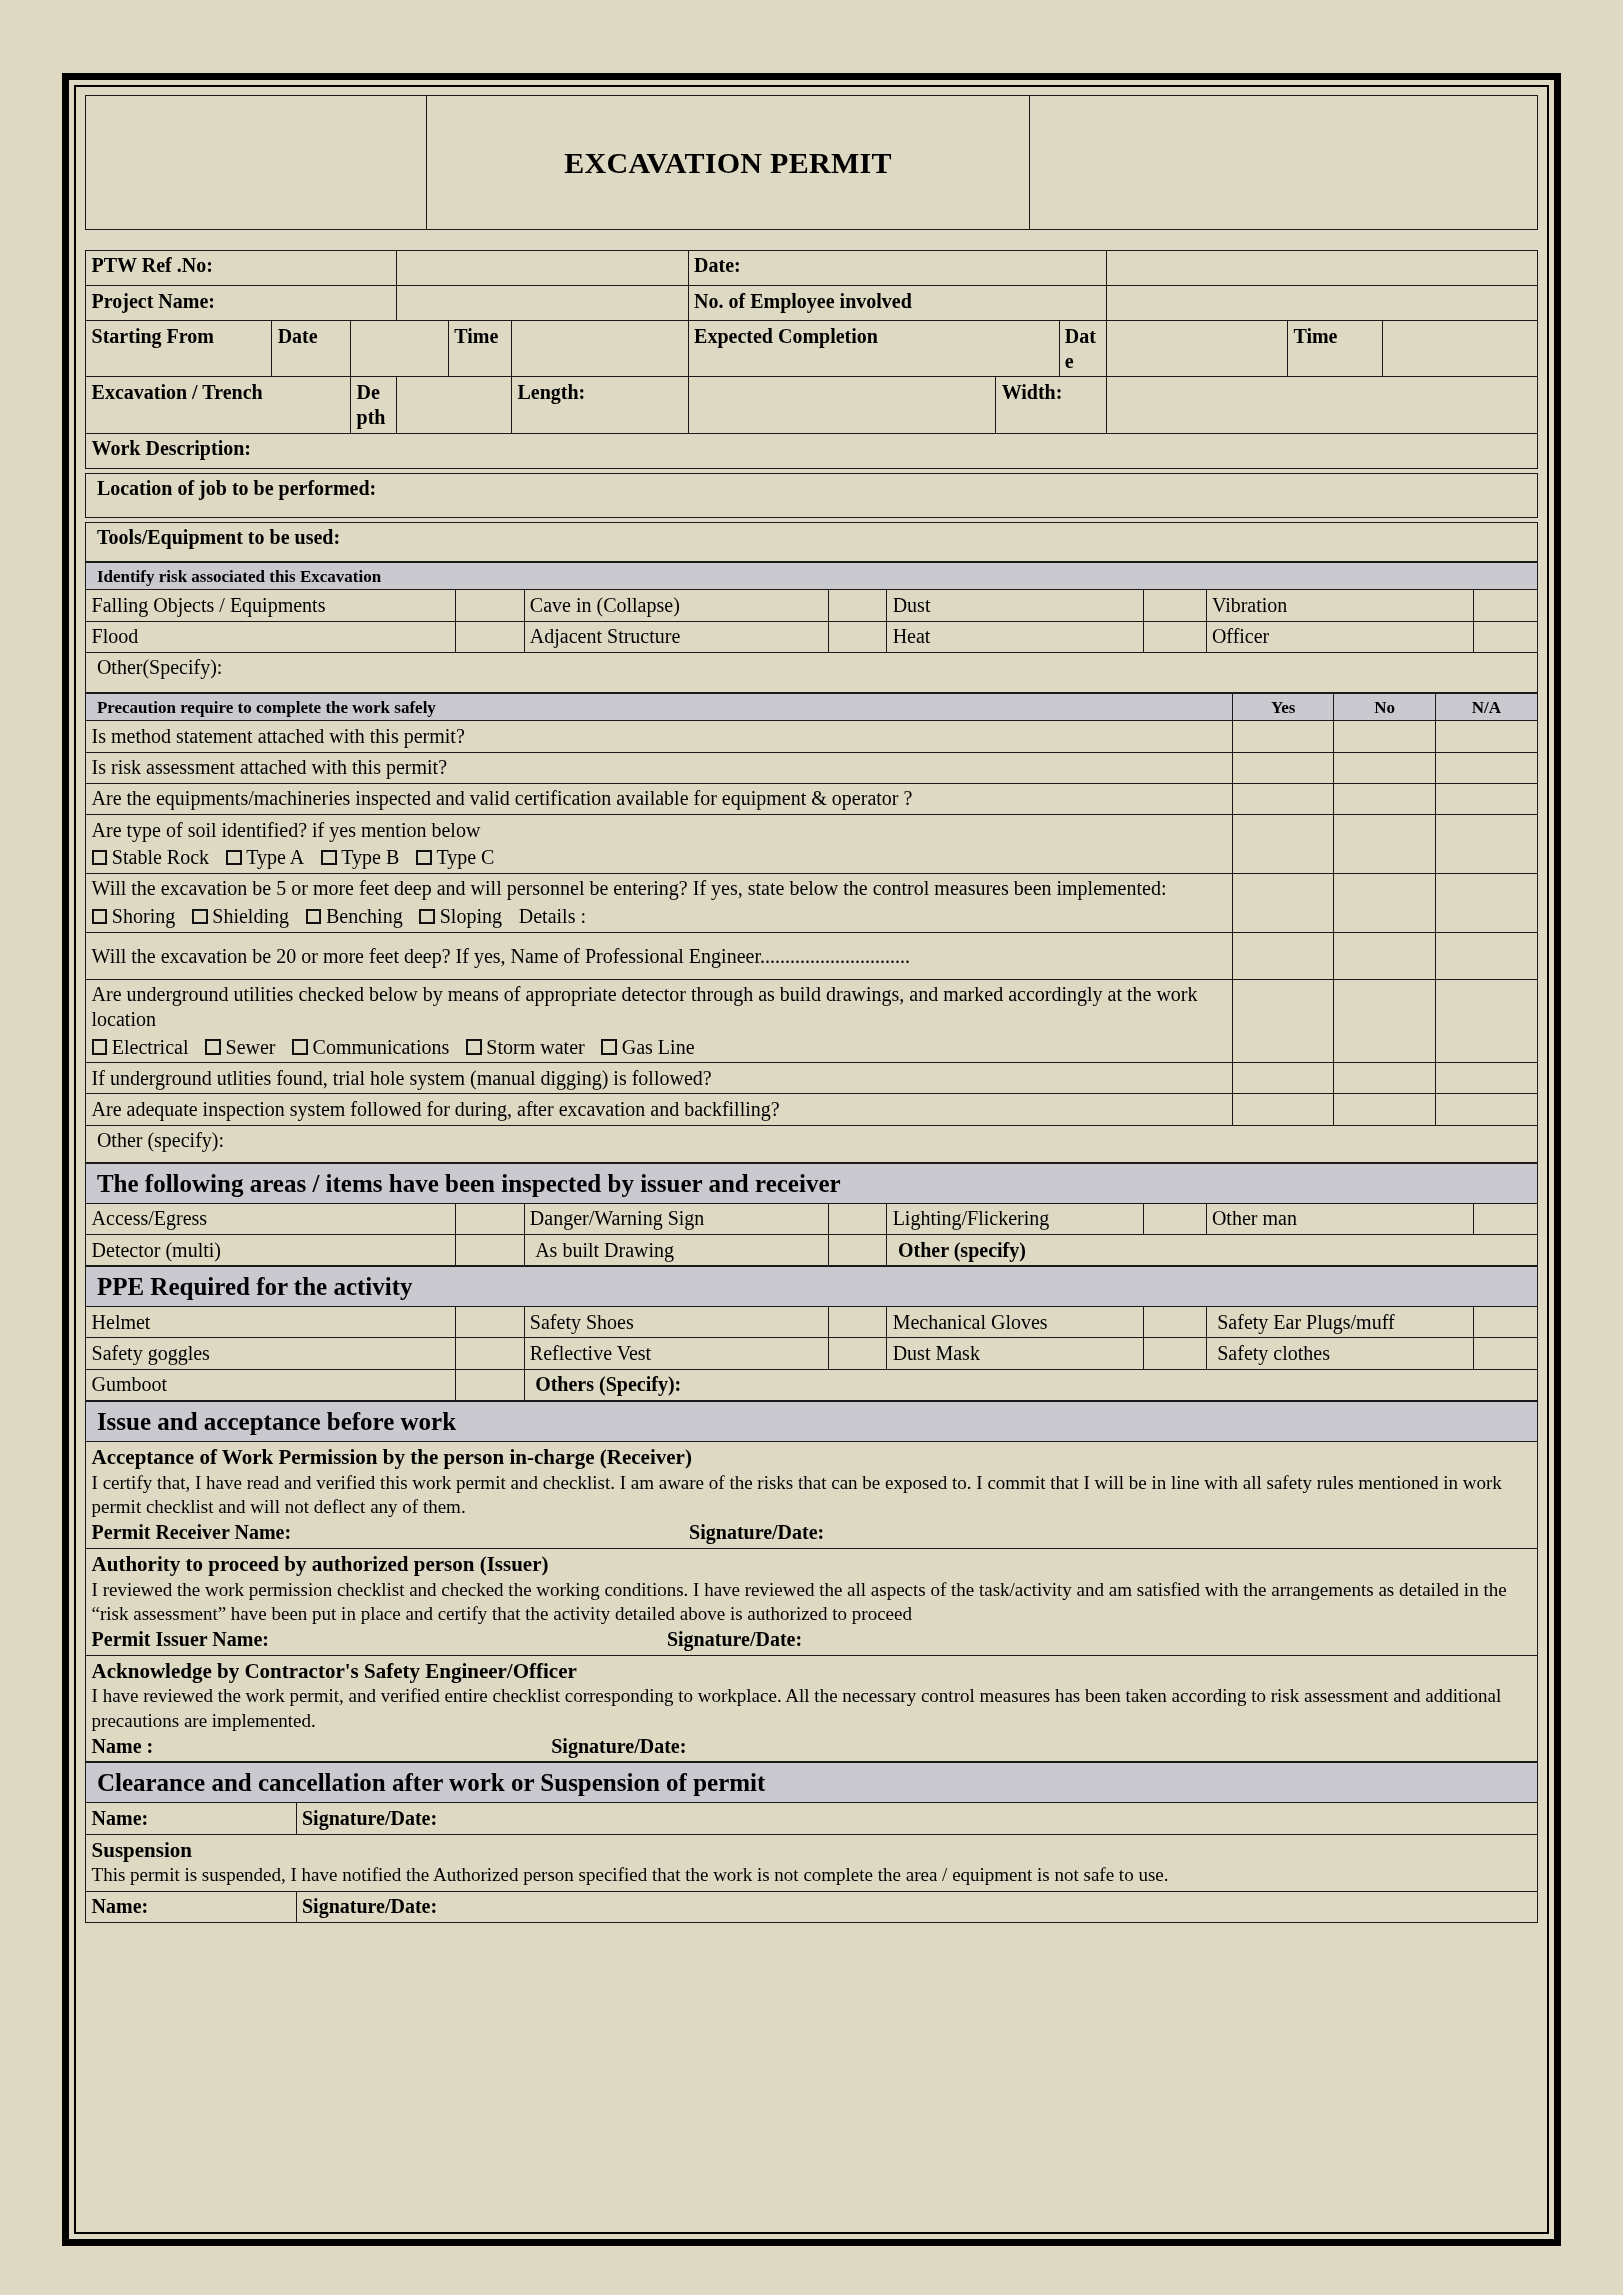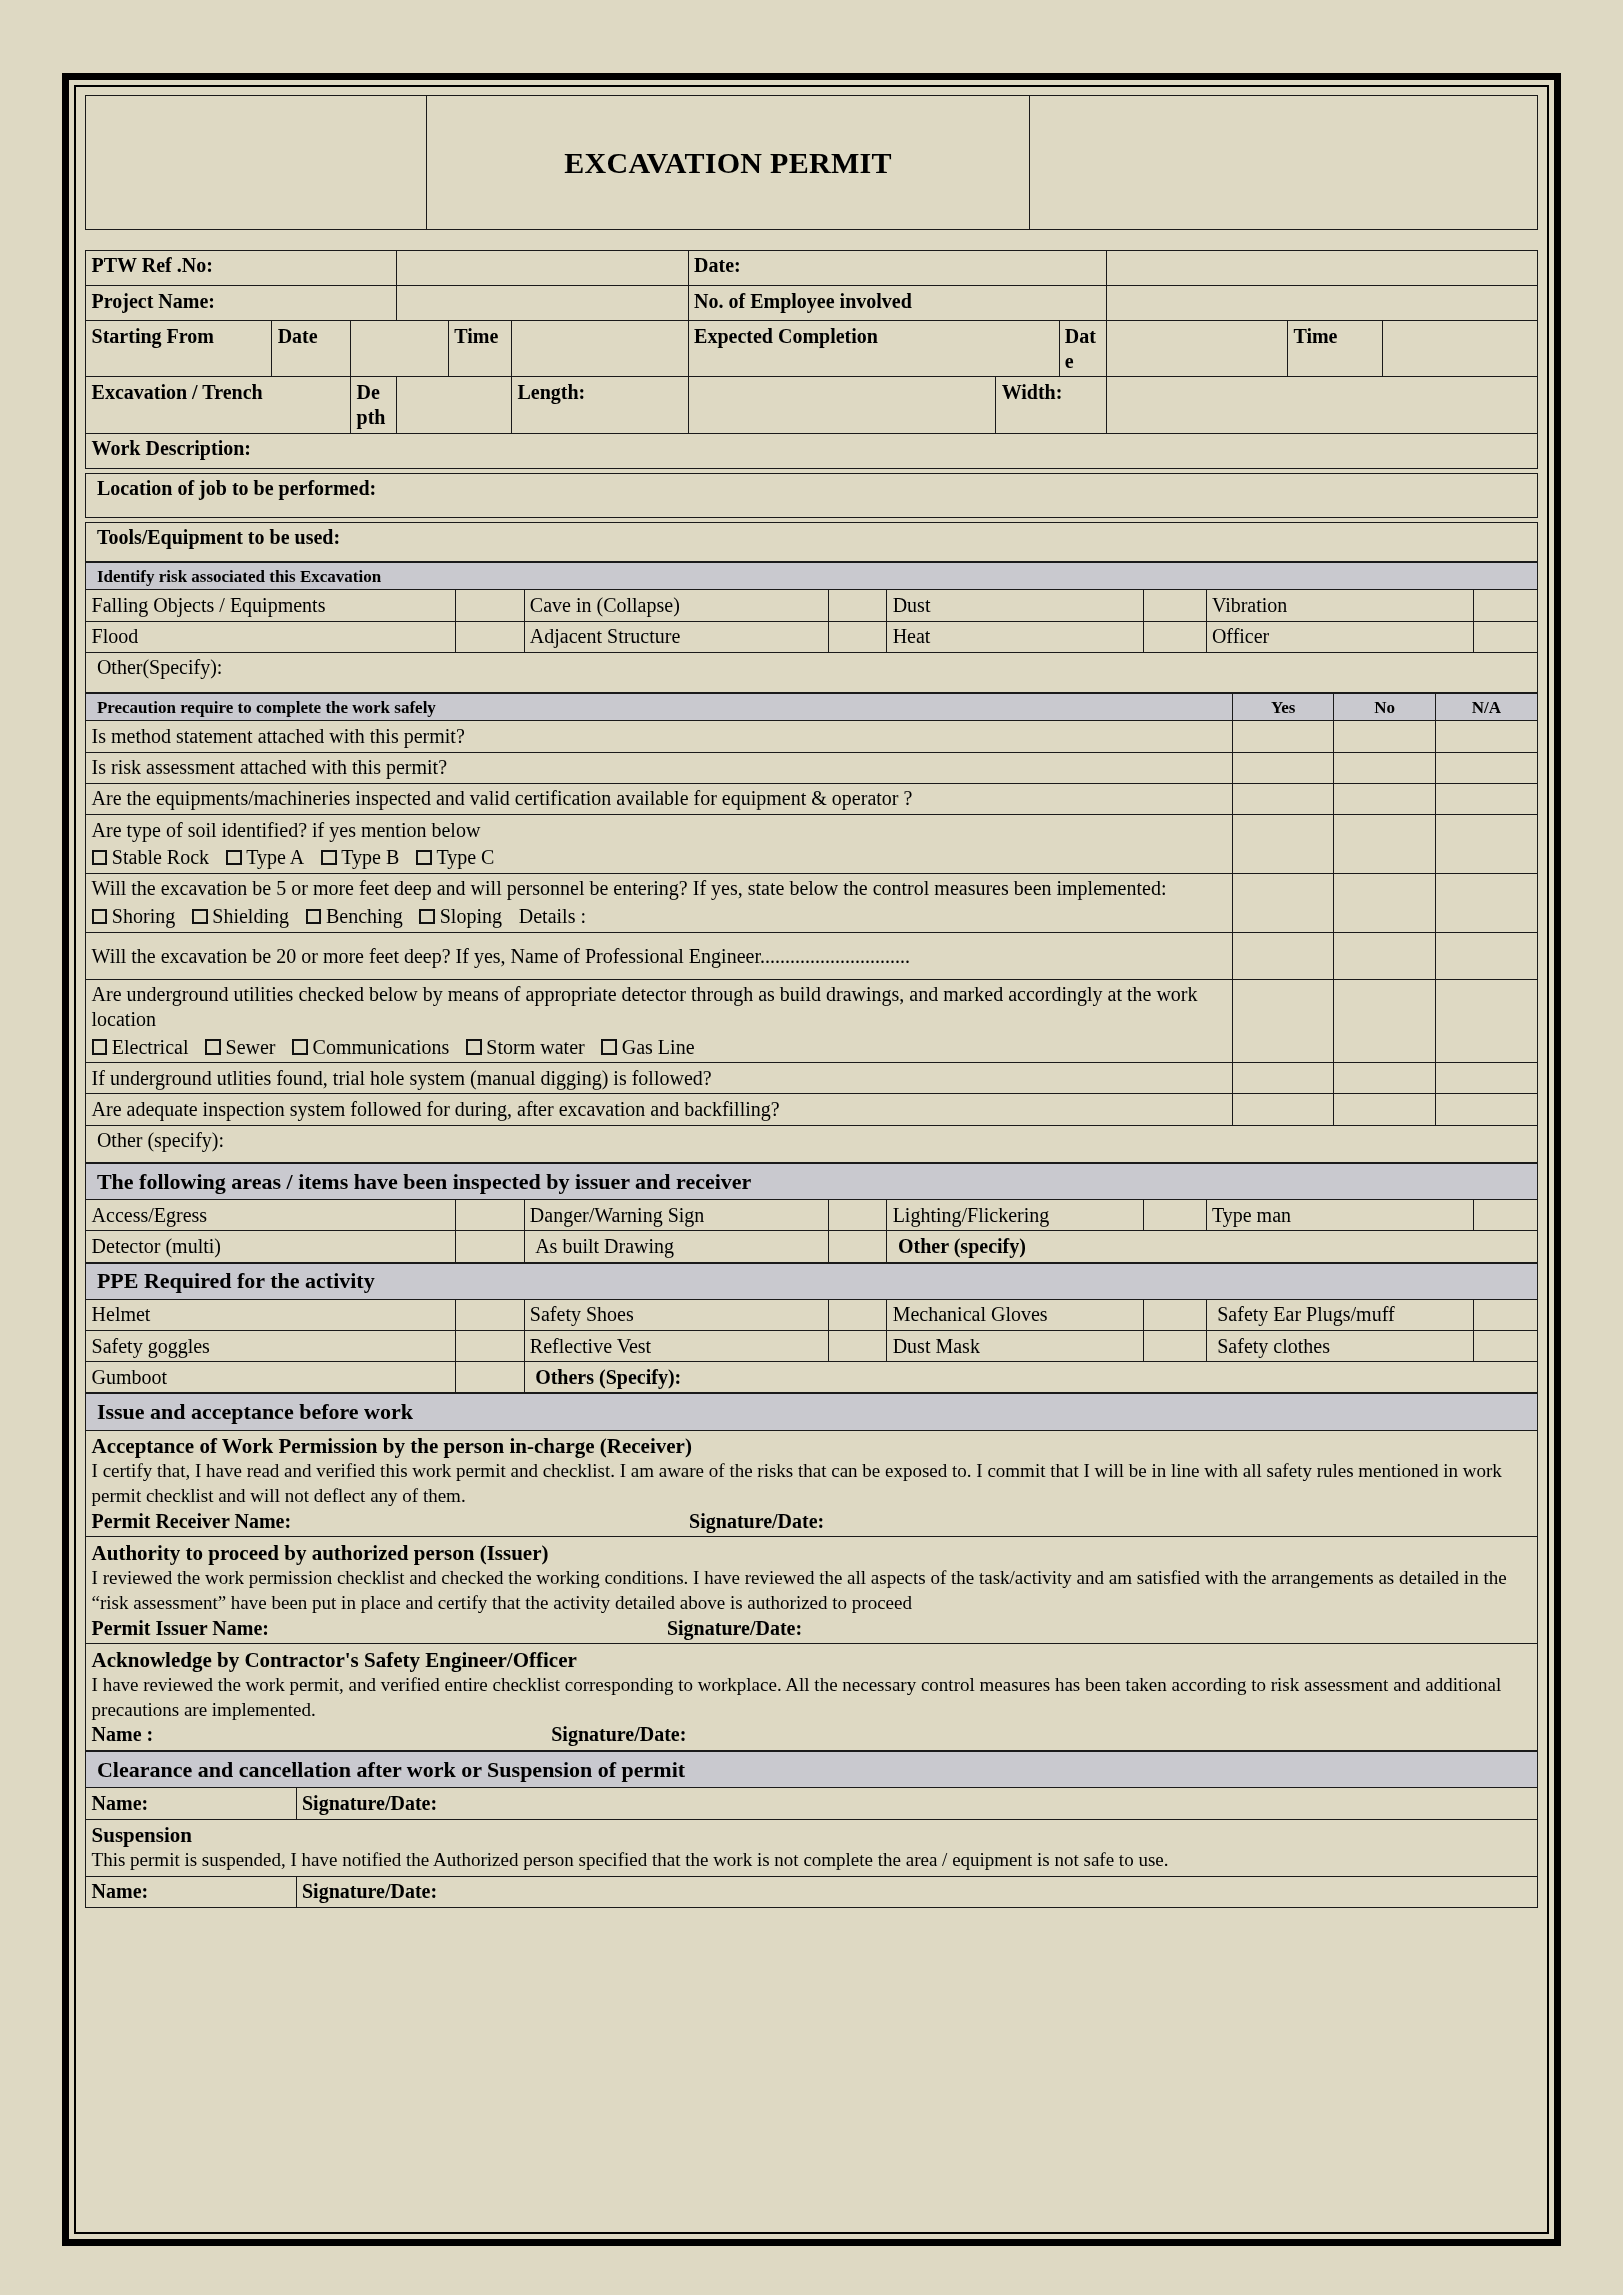--- a/index.html
+++ b/index.html
@@ -62,21 +62,21 @@
   }
 
   
   .bold { font-weight: bold; }
   .t-main td { height: 29px; }
   .cell-tall { height: 45px; }
 
   .sec-head td {
     background: #c9c9cf;
     font-weight: bold;
-    font-size: 22px;
+    font-size: 25px;
     padding-top: 3.9px;
     padding-bottom: 3.9px;
   }
   .sec-head-sm td {
     background: #c9c9cf;
     font-weight: bold;
     font-size: 17px;
     margin-left: 20px;
   }
   .yesnona td { background: #c9c9cf; font-weight: bold; text-align: center; }
@@ -372,21 +372,21 @@
           <tr class="sec-head">
       <td colspan="8" class="pad-l">The following areas / items have been inspected by issuer and receiver</td>
     </tr>
     <tr>
       <td>Access/Egress</td>
       <td></td>
       <td>Danger/Warning Sign</td>
       <td></td>
       <td>Lighting/Flickering</td>
       <td></td>
-      <td>Type man</td>
+      <td>Other man</td>
       <td></td>
     </tr>
     <tr>
       <td>Detector (multi)</td>
       <td></td>
       <td class="pad-l">As built Drawing</td>
       <td></td>
       <td class="bold pad-l" colspan="4">Other (specify)</td>
     </tr>
   </tbody>

